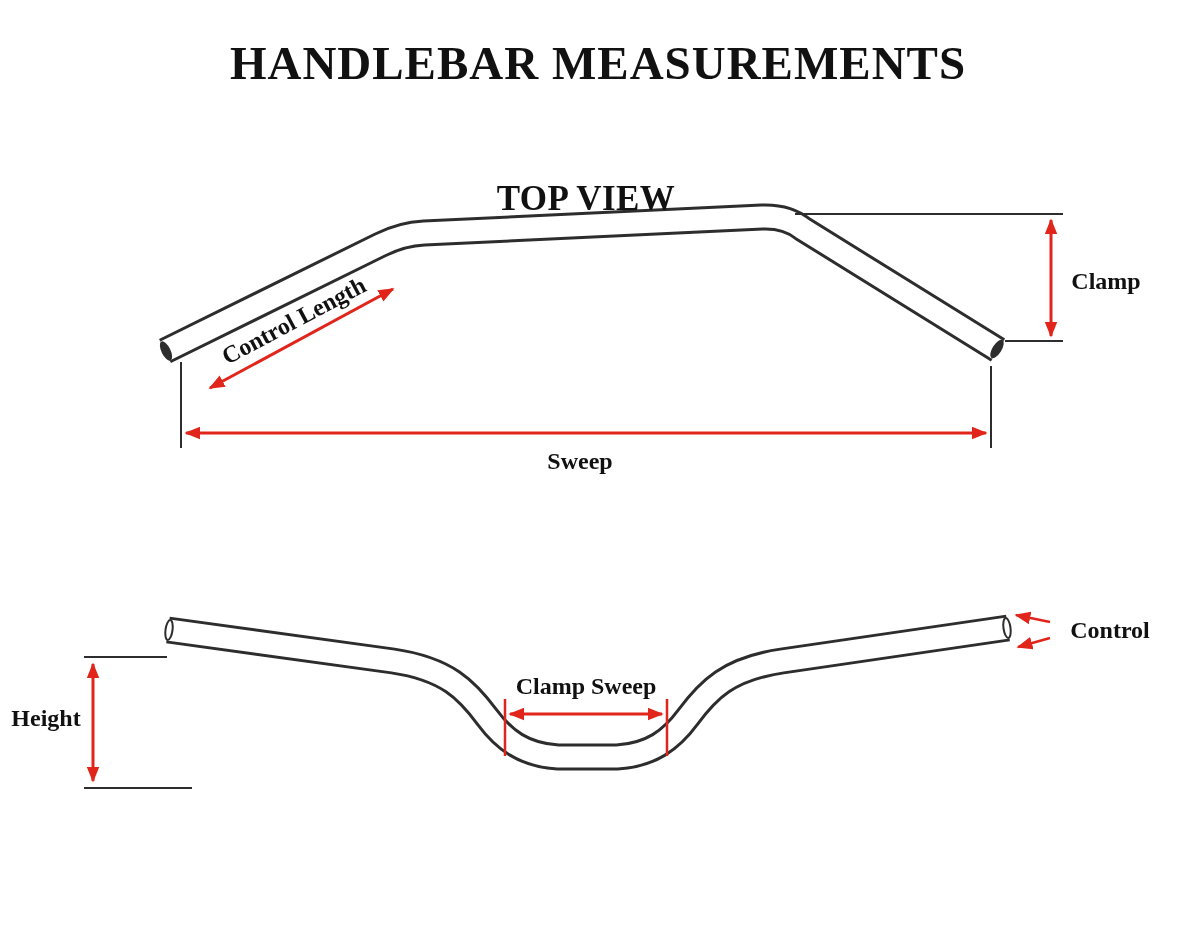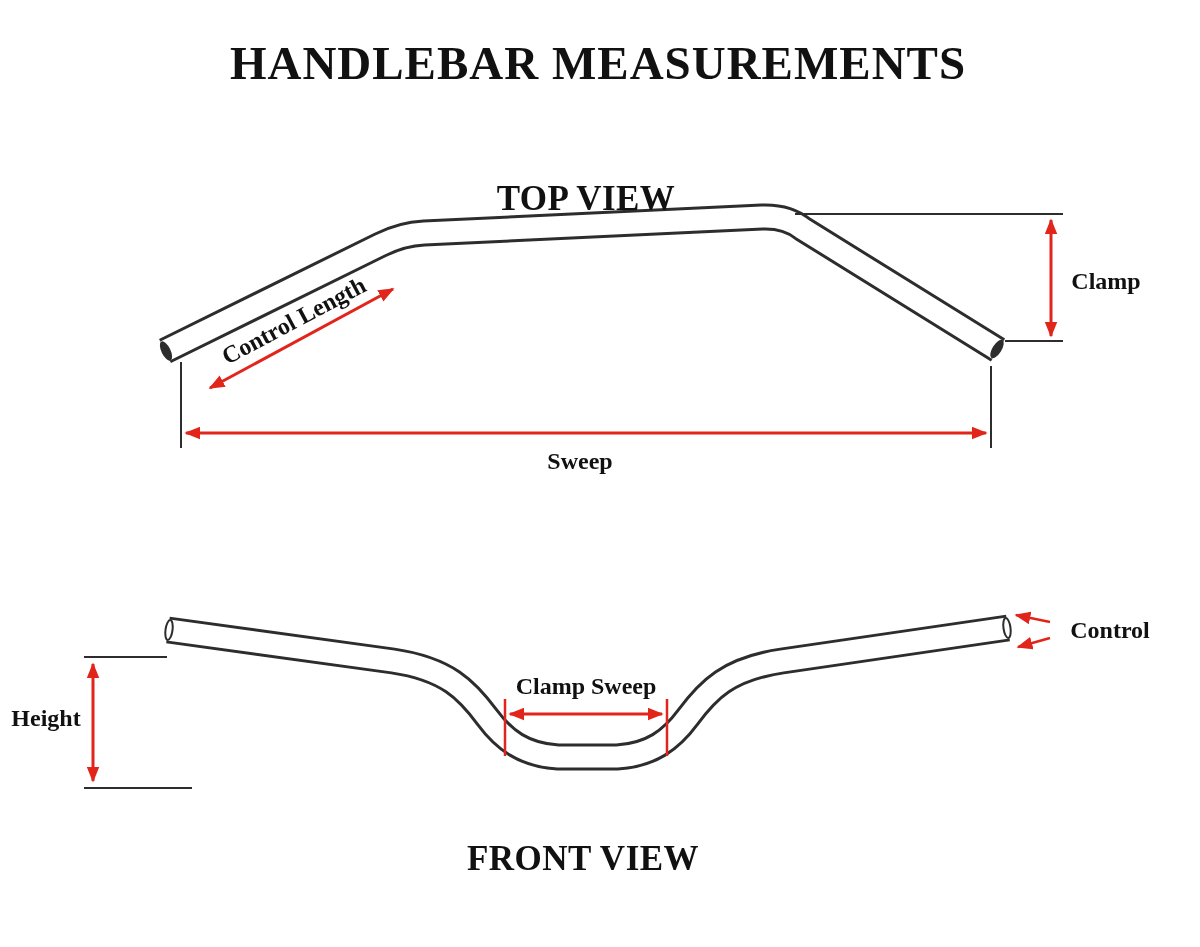--- a/index.html
+++ b/index.html
@@ -102,15 +102,14 @@
   <div class="lbl lbl-meas lbl-sweep">Clamp</div>
 
   <div class="lbl lbl-meas lbl-width">Sweep</div>
 
   <div class="lbl lbl-meas lbl-clamp-width">Clamp Sweep</div>
 
   <div class="lbl lbl-meas lbl-height">Height</div>
 
   <div class="lbl lbl-meas lbl-diameter">Control</div>
 
-  <div class="lbl lbl-view lbl-front-view">FRONT VIEW</div>
 
 </div>
 
 </body></html>

